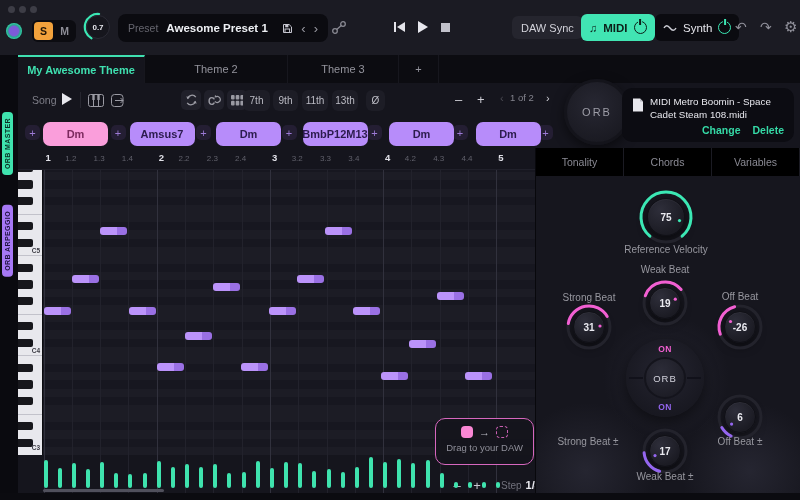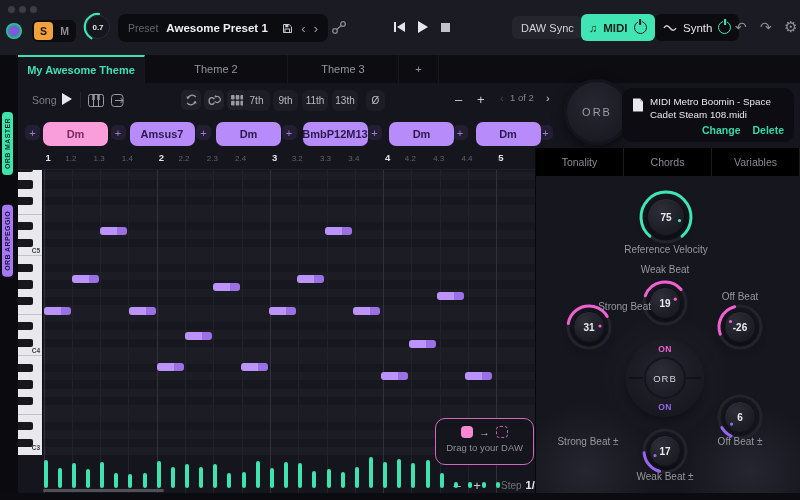--- a/index.html
+++ b/index.html
@@ -523,21 +523,21 @@
     <span class="klabel" style="left: 603px; top: 264px; width: 124px;">Weak Beat</span>
     <div class="knob" style="left: 564px; top: 302px; width: 50px; height: 50px;">
       <div class="kface" style="left: 9px; top: 9px; width: 32px; height: 32px;"></div>
       <svg width="50" height="50" style="position:absolute;left:0;top:0">
         <circle cx="25" cy="25" r="21" fill="none" stroke="#23232c" stroke-width="3"></circle>
         <path d="M4.3,21.4 A21,21 0 0 1 43.2,14.5" fill="none" stroke="#f25fd2" stroke-width="3" stroke-linecap="round"></path>
         <circle cx="36.0" cy="24.0" r="1.6" fill="#f25fd2"></circle>
       </svg>
       <span class="kval">31</span>
     </div>
-    <span class="klabel" style="left: 527px; top: 301px; width: 124px; text-align: right;">Strong Beat</span>
+    <span class="klabel" style="left: 527px; top: 292px; width: 124px;">Strong Beat</span>
     <div class="knob" style="left: 715px; top: 302px; width: 50px; height: 50px;">
       <div class="kface" style="left: 9px; top: 9px; width: 32px; height: 32px;"></div>
       <svg width="50" height="50" style="position:absolute;left:0;top:0">
         <circle cx="25" cy="25" r="21" fill="none" stroke="#23232c" stroke-width="3"></circle>
         <path d="M5.3,32.2 A21,21 0 0 1 19.6,4.7" fill="none" stroke="#f25fd2" stroke-width="3" stroke-linecap="round"></path>
         <circle cx="15.5" cy="19.5" r="1.6" fill="#f25fd2"></circle>
       </svg>
       <span class="kval">-26</span>
     </div>
     <span class="klabel" style="left: 678px; top: 291px; width: 124px;">Off Beat</span>

